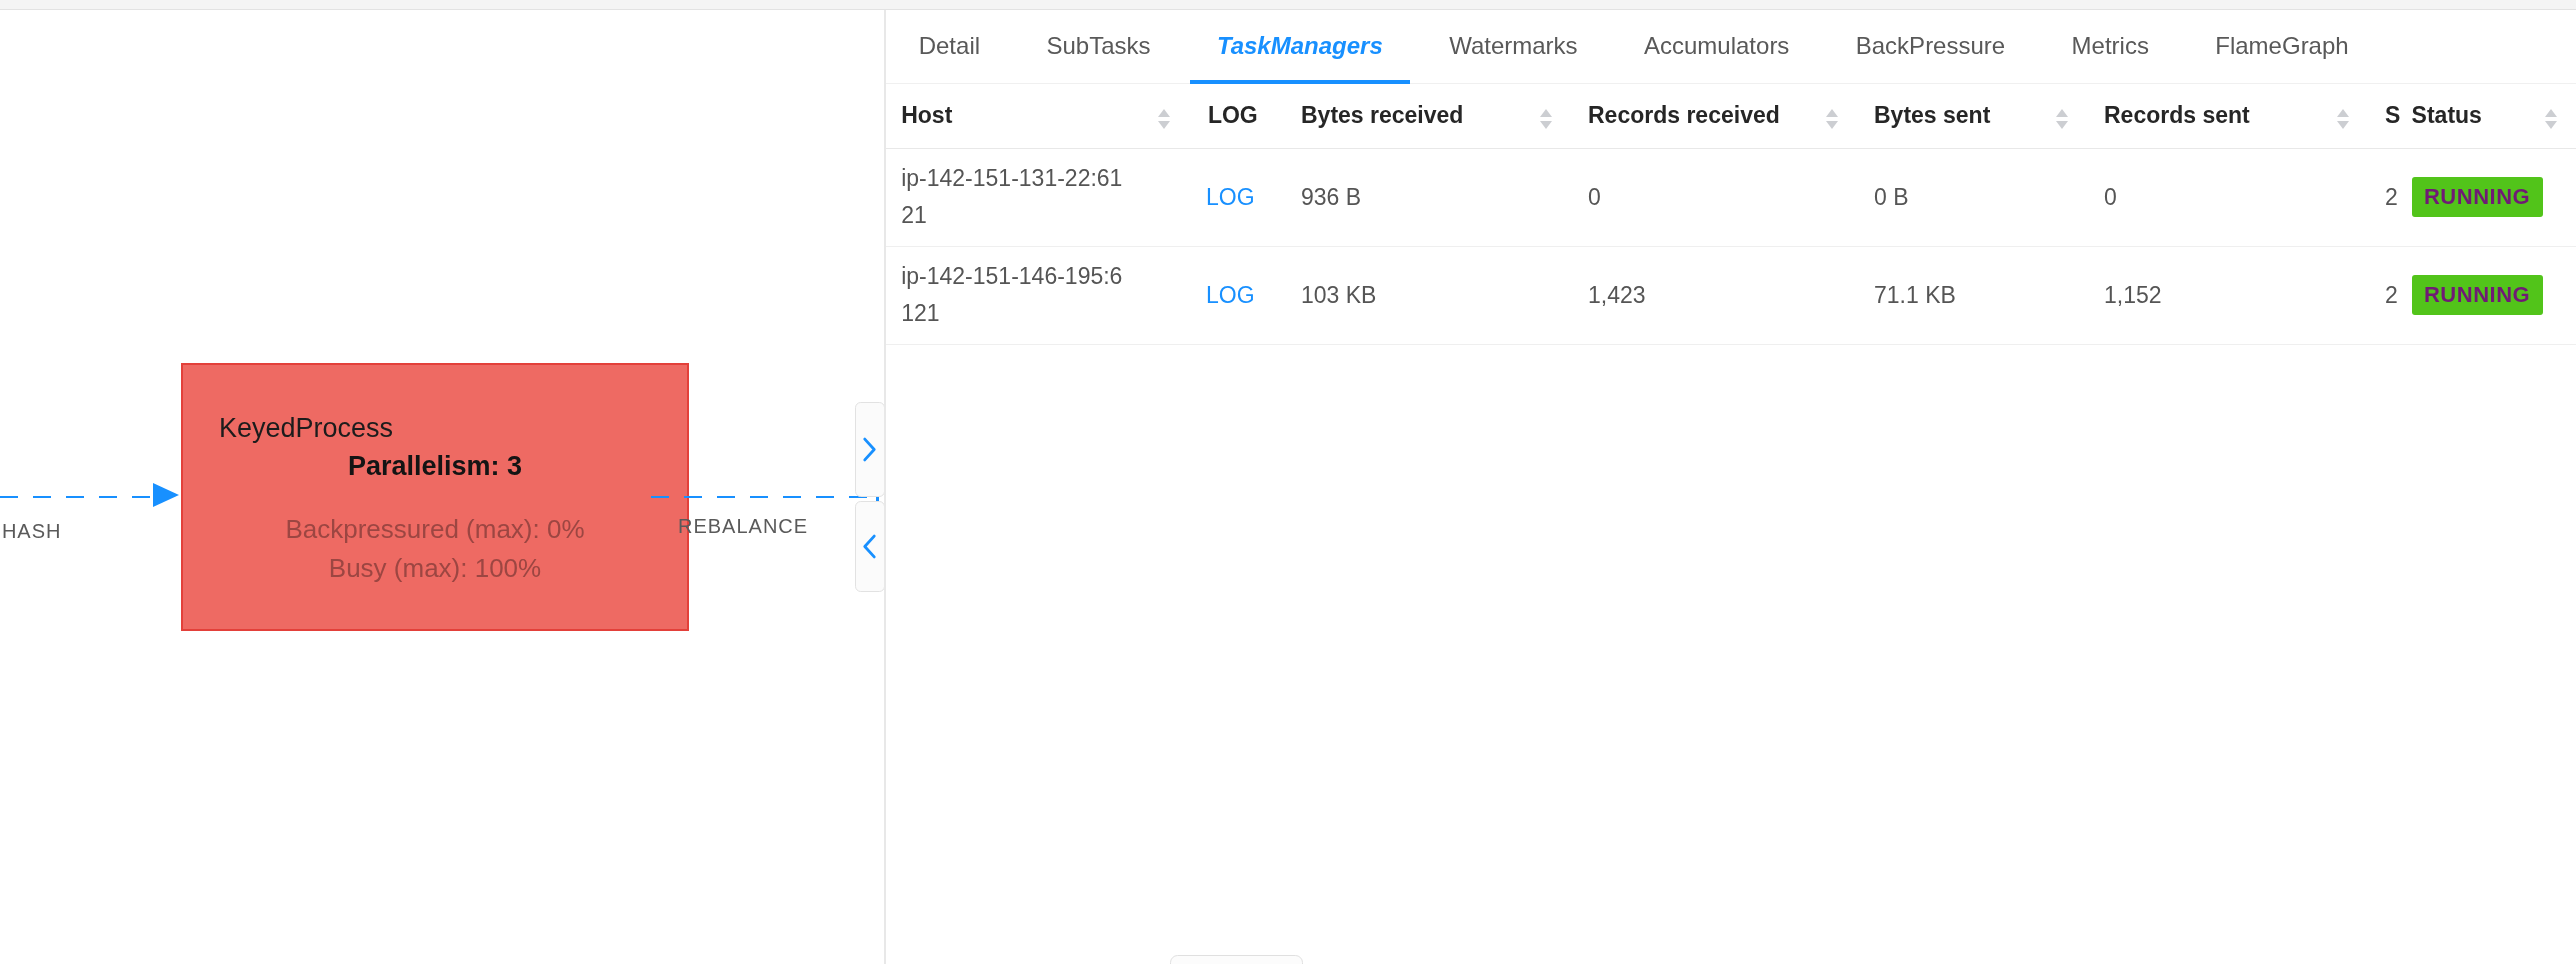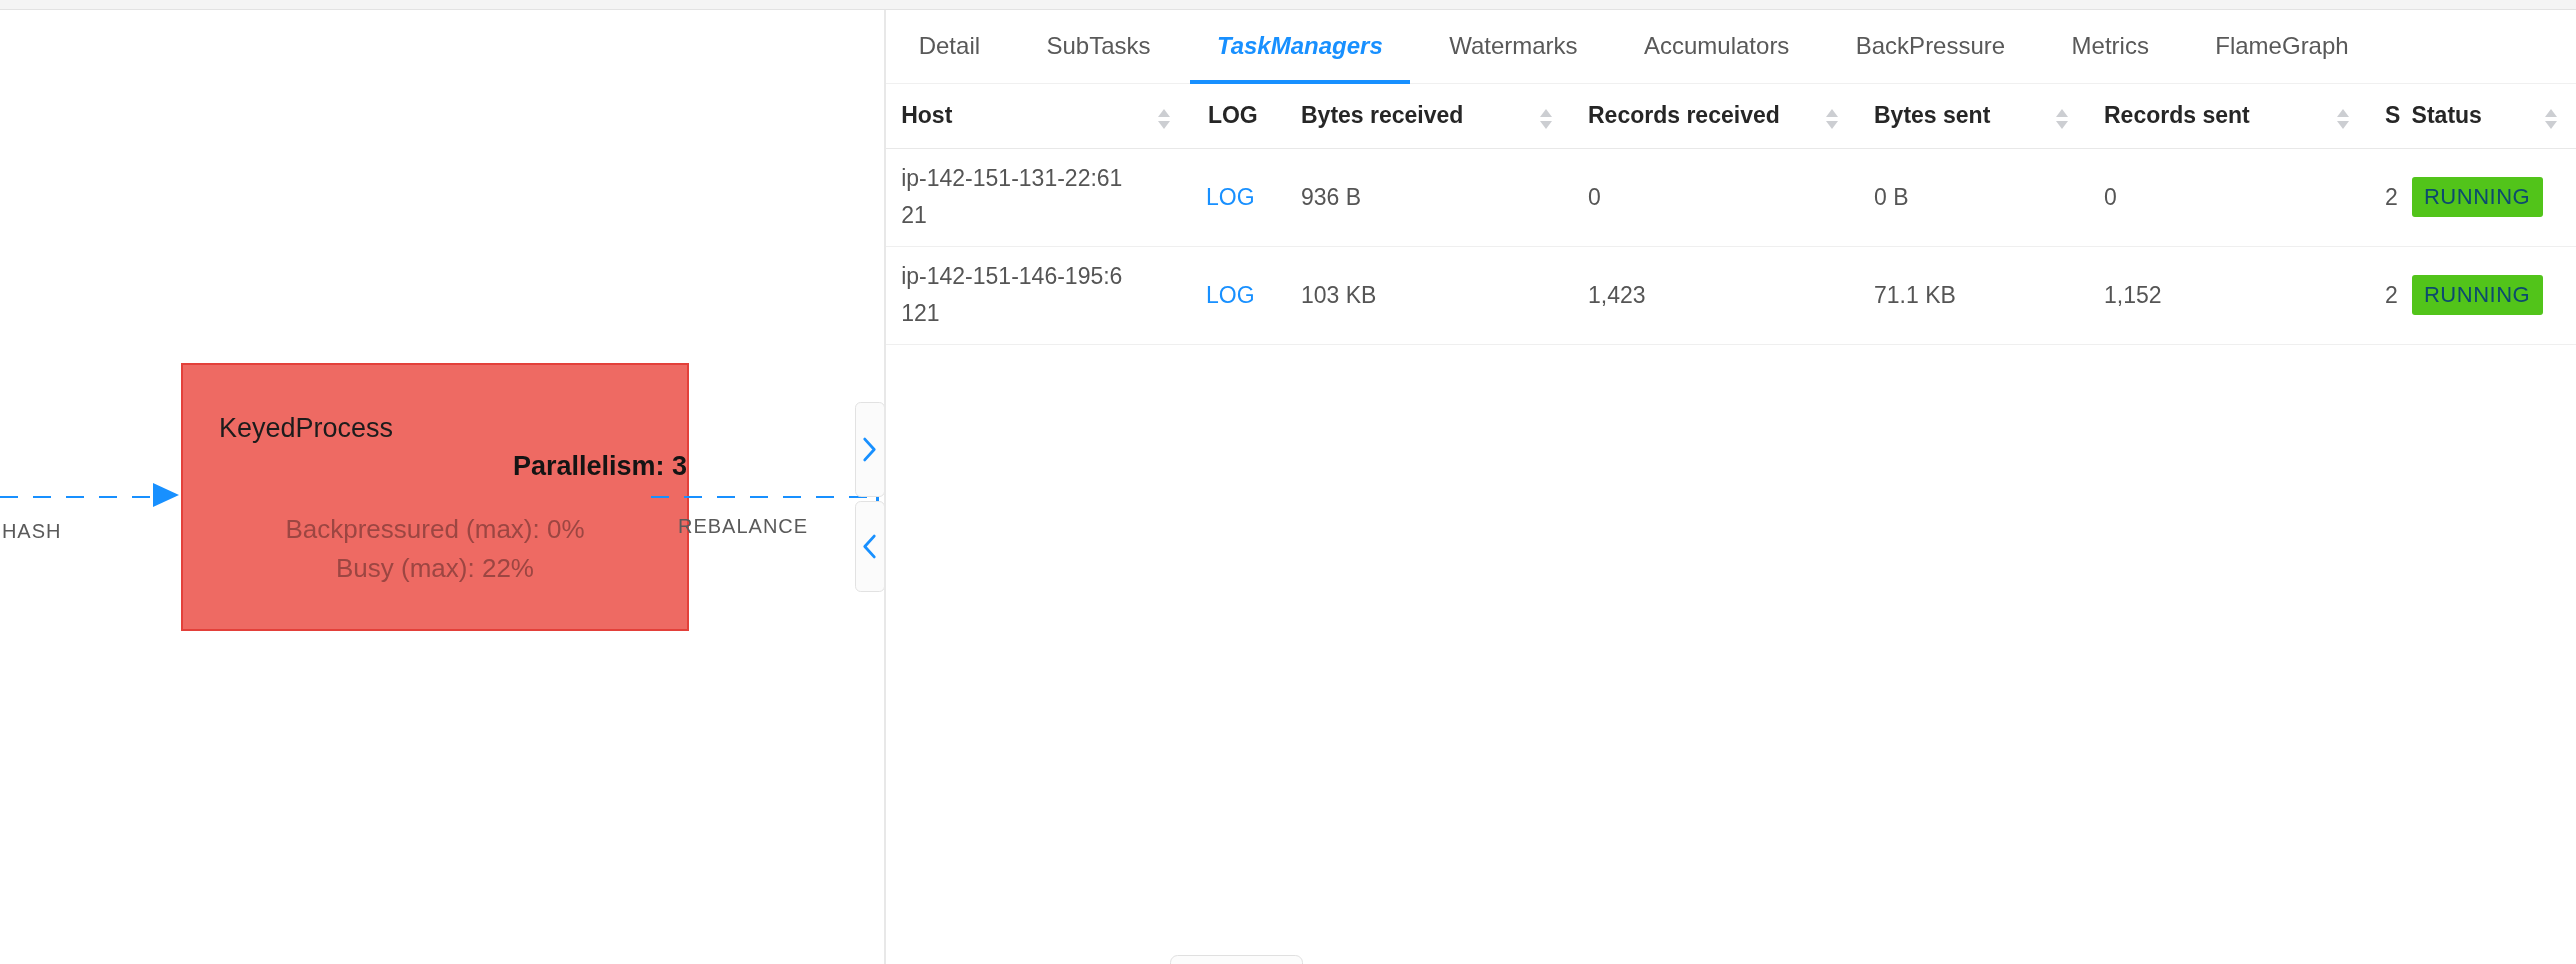--- a/index.html
+++ b/index.html
@@ -22,21 +22,21 @@
   
   .graph-panel{position:absolute;left:0;top:9.5px;width:884px;bottom:0;background:#fff;overflow:hidden;}
   .panel-divider{position:absolute;left:884px;top:9.5px;bottom:0;width:1.9px;background:#e8e8e8;z-index:4;}
 
   .flow-node{
     position:absolute;left:181px;top:353px;width:508px;height:268px;
     background:var(--node-fill);border:2.9px solid var(--node-border);
     padding-top:44px;cursor:pointer;
   }
   .node-name{padding-left:36px;font-size:27px;line-height:38px;color:#1c1c1c;}
-  .node-parallelism{text-align:right;font-size:27px;line-height:38px;font-weight:700;color:#141414;}
+  .node-parallelism{text-align:center;font-size:27px;line-height:38px;font-weight:700;color:#141414;}
   .node-metrics{margin-top:25px;text-align:center;font-size:26px;line-height:39px;color:#9c4642;}
 
   .edge-line{position:absolute;height:2.9px;background:repeating-linear-gradient(90deg,var(--accent-blue) 0 18px,transparent 18px 33px);}
   .edge-in-line{left:0;top:486px;width:152px;}
   .edge-out-line{left:651px;top:486px;width:225px;}
   .edge-in-arrow{
     position:absolute;left:153px;top:473px;width:0;height:0;
     border-left:26px solid var(--accent-blue);
     border-top:12.4px solid transparent;border-bottom:12.4px solid transparent;
   }
@@ -79,22 +79,22 @@
   .caret-down{width:0;height:0;border-left:6.7px solid transparent;border-right:6.7px solid transparent;border-top:8.6px solid #ccced2;}
 
   .trow{height:98px;border-bottom:1px solid #efefef;font-size:23px;color:#555;}
   .cell{white-space:nowrap;overflow:hidden;padding-right:9.5px;}
   .cell-host{padding-left:15.2px;white-space:normal;}
   .host-text{width:229px;word-break:break-all;line-height:37px;color:#555;}
   .log-link{color:var(--accent-blue);cursor:pointer;font-weight:400;}
   .cell-clip{width:19px;padding:0;color:#555;}
   .cell-status{padding-left:7.6px;}
   .status-badge{
-    display:inline-block;background:var(--running-green);color:#0c4a6e;
-    font-size:22px;font-weight:400;letter-spacing:0.5px;
+    display:inline-block;background:var(--running-green);color:#701a75;
+    font-size:22px;font-weight:700;letter-spacing:0.5px;
     padding:6.7px 12.4px;border-radius:2.9px;
   }
 
   .bottom-clipped{
     position:absolute;left:1170px;top:955px;width:133px;height:29px;
     background:#fcfcfc;border:1.9px solid #e0e0e0;border-radius:7.6px;cursor:pointer;
   }
 </style>
 </head>
 <body>
@@ -105,21 +105,21 @@
 
   <div class="edge-line edge-in-line"></div>
   <div class="edge-in-arrow"></div>
   <div class="edge-label label-hash">HASH</div>
 
   <div class="flow-node">
     <div class="node-name">KeyedProcess</div>
     <div class="node-parallelism">Parallelism: 3</div>
     <div class="node-metrics">
       <div>Backpressured (max): 0%</div>
-      <div>Busy (max): 22%</div>
+      <div>Busy (max): 100%</div>
     </div>
   </div>
 
   <div class="edge-line edge-out-line"></div>
   <div class="edge-cross"></div>
   <div class="edge-label label-rebalance">REBALANCE</div>
 
   <div class="panel-toggle toggle-top">
     <svg width="17" height="29" viewBox="0 0 18 30">
       <polyline points="4,4 14,15 4,26" fill="none" stroke="#1890ff" stroke-width="3" stroke-linecap="round" stroke-linejoin="round"></polyline>

